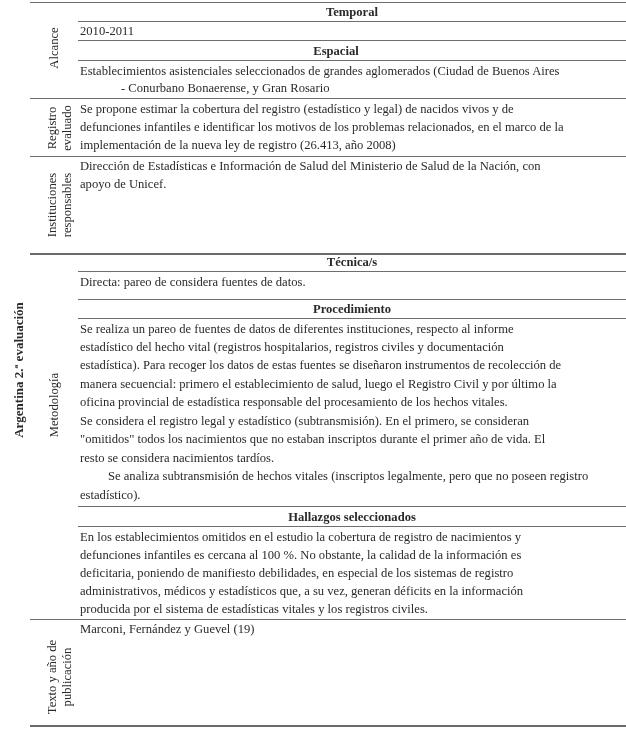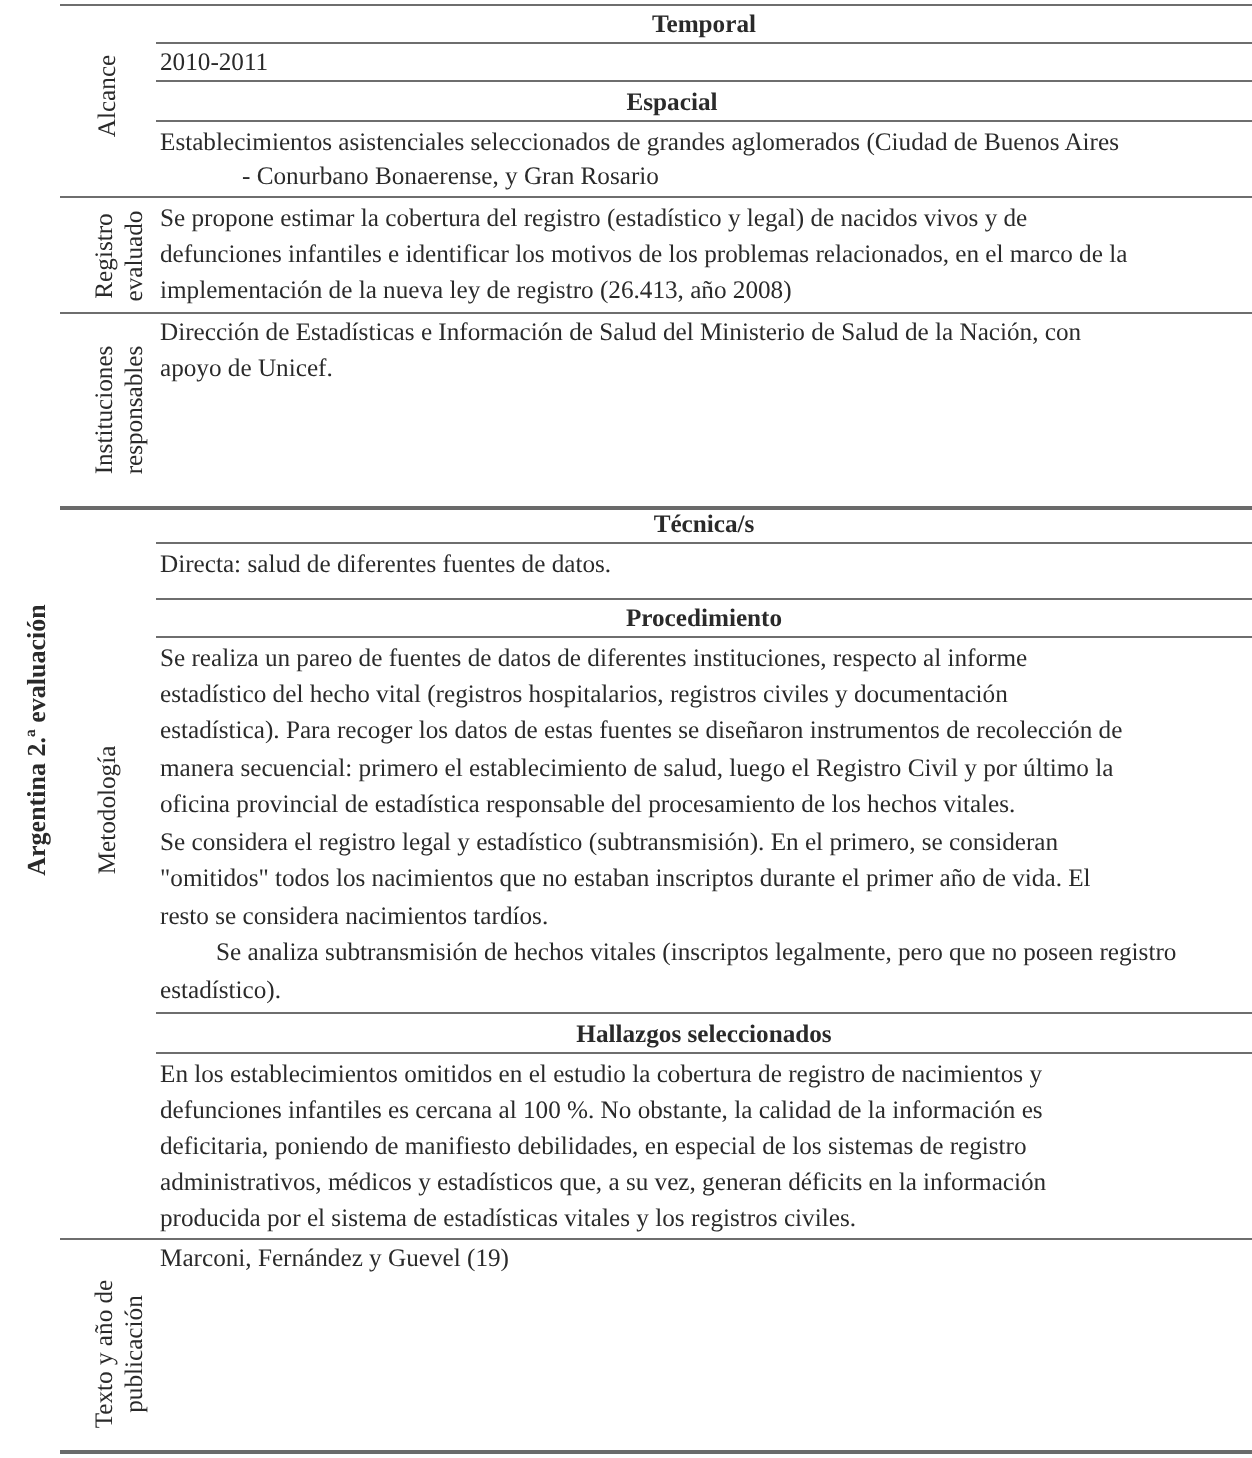--- a/index.html
+++ b/index.html
@@ -56,21 +56,21 @@
 
 <div class="vlabel" style="left:60px; top:205px;">
   <div>Instituciones</div>
   <div>responsables</div>
 </div>
 <div class="txt" style="left:80px; top:157px;">Dirección de Estadísticas e Información de Salud del Ministerio de Salud de la Nación, con</div>
 <div class="txt" style="left:80px; top:175px;">apoyo de Unicef.</div>
 
 <div class="vlabel" style="left:54px; top:405px;">Metodología</div>
 <div class="txt center" style="left:78px; width:548px; top:253px;">Técnica/s</div>
-<div class="txt" style="left:80px; top:273px;">Directa: salud de diferentes fuentes de datos.</div>
+<div class="txt" style="left:80px; top:273px;">Directa: pareo de considera fuentes de datos.</div>
 <div class="txt center" style="left:78px; width:548px; top:300px;">Procedimiento</div>
 <div class="txt" style="left:80px; top:320px;">Se realiza un pareo de fuentes de datos de diferentes instituciones, respecto al informe</div>
 <div class="txt" style="left:80px; top:338px;">estadístico del hecho vital (registros hospitalarios, registros civiles y documentación</div>
 <div class="txt" style="left:80px; top:356px;">estadística). Para recoger los datos de estas fuentes se diseñaron instrumentos de recolección de</div>
 <div class="txt" style="left:80px; top:375px;">manera secuencial: primero el establecimiento de salud, luego el Registro Civil y por último la</div>
 <div class="txt" style="left:80px; top:393px;">oficina provincial de estadística responsable del procesamiento de los hechos vitales.</div>
 <div class="txt" style="left:80px; top:412px;">Se considera el registro legal y estadístico (subtransmisión). En el primero, se consideran</div>
 <div class="txt" style="left:80px; top:430px;">"omitidos" todos los nacimientos que no estaban inscriptos durante el primer año de vida. El</div>
 <div class="txt" style="left:80px; top:449px;">resto se considera nacimientos tardíos.</div>
 <div class="txt" style="left:80px; top:467px;margin-left:28px;">Se analiza subtransmisión de hechos vitales (inscriptos legalmente, pero que no poseen registro</div>

